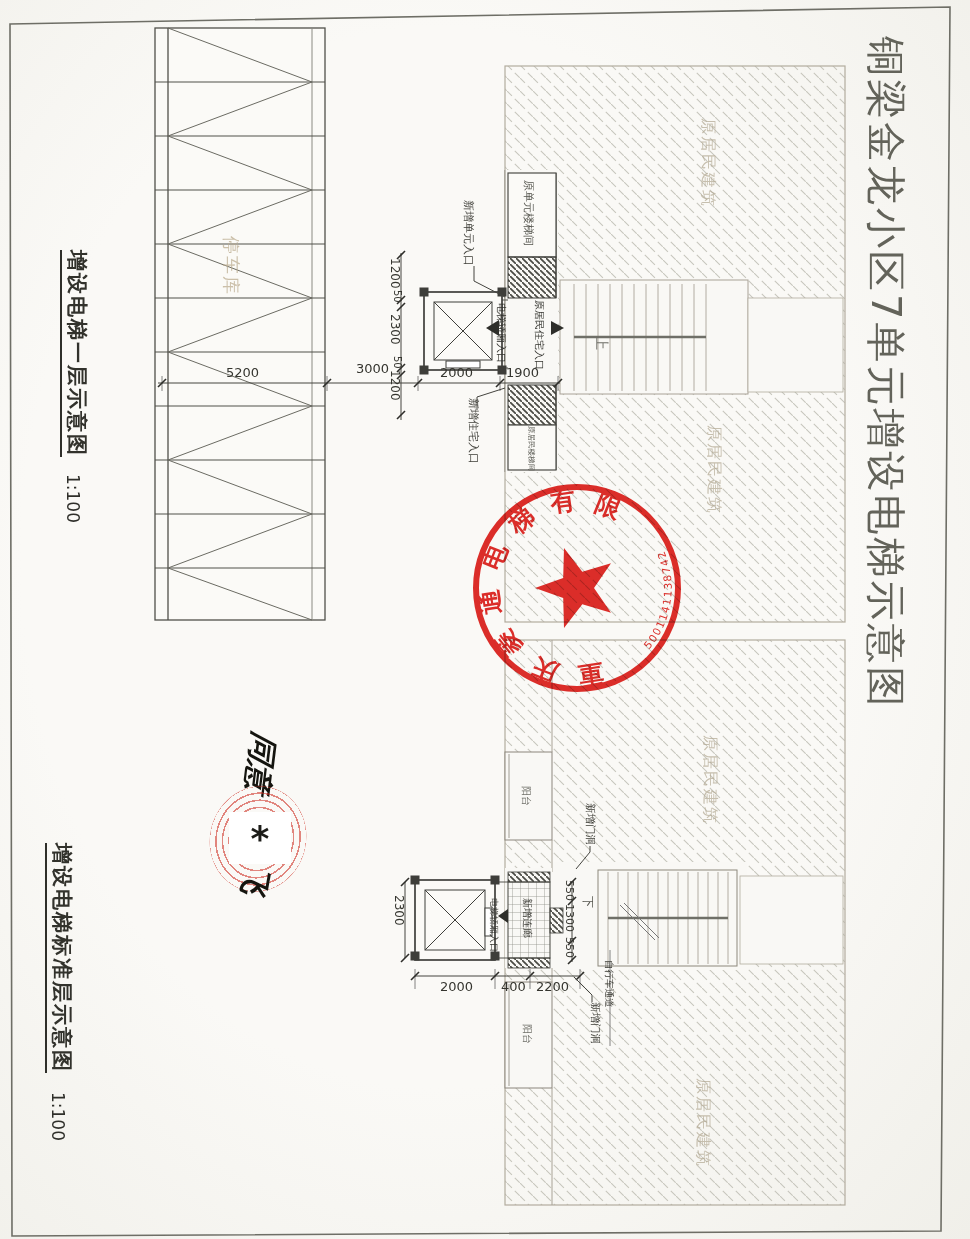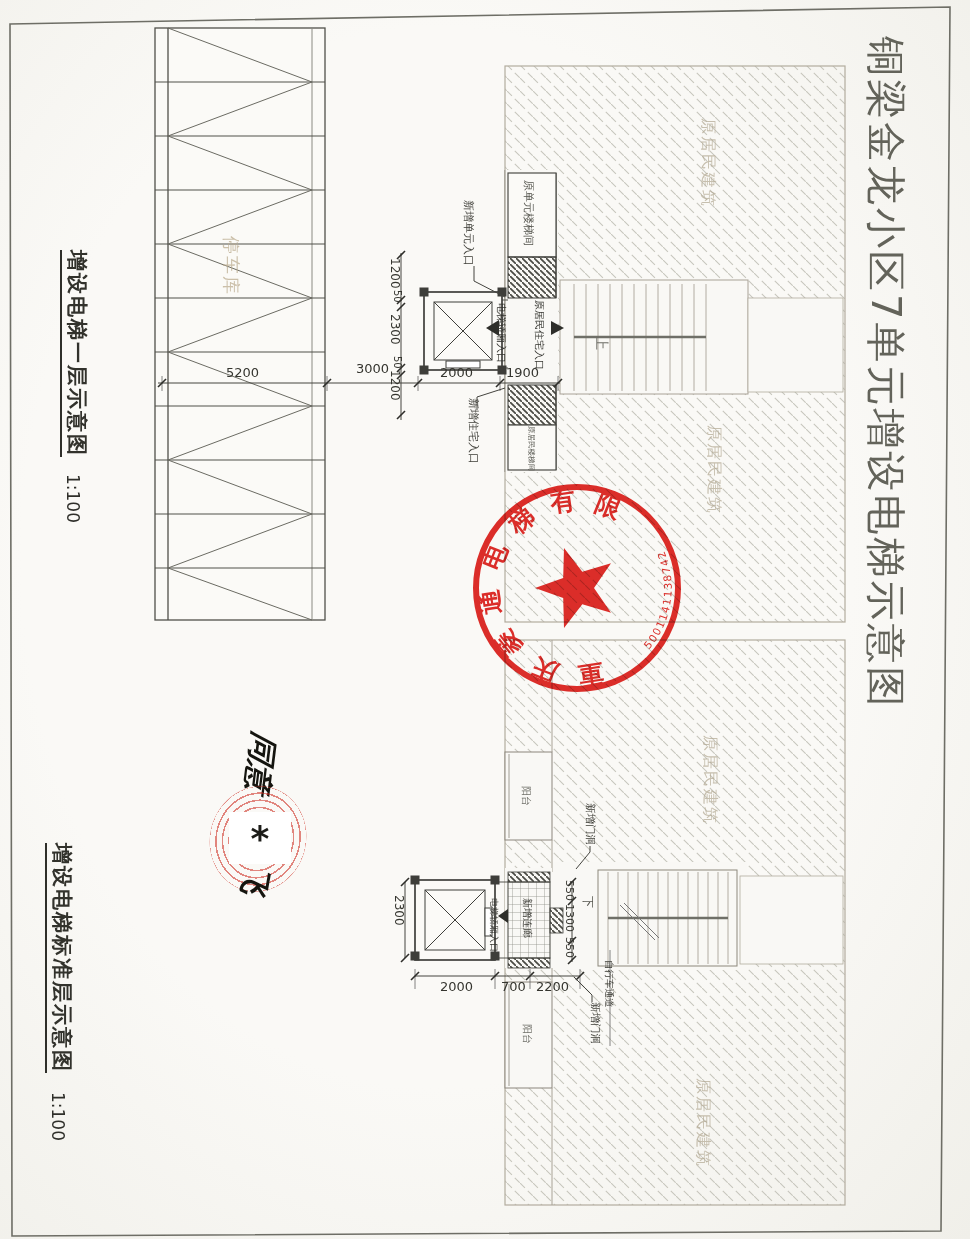--- a/index.html
+++ b/index.html
@@ -311,21 +311,21 @@
 <div class="v" style="left:522px;top:1024px;font-size:10px;color:#6f6f68;">阳台</div>
 <div class="v" style="left:522px;top:898px;font-size:10px;color:#3c3c36;">新增连廊</div>
 <div class="v" style="left:585px;top:803px;font-size:10.5px;color:#3c3c36;">新增门洞</div>
 <div class="v" style="left:590px;top:1002px;font-size:10.5px;color:#3c3c36;">新增门洞</div>
 <div class="v" style="left:604px;top:960px;font-size:9.5px;color:#3c3c36;">自行车通道</div>
 <div class="v" style="left:489px;top:898px;font-size:9px;color:#33332e;">电梯轿厢入口</div>
 <div class="v" style="left:582px;top:896px;font-size:12px;color:#55554e;">下</div>
 
 <div class="v dim" style="left:393px;top:895px;font-size:12px;">2300</div>
 <div class="h dim" style="left:440px;top:980px;">2000</div>
-<div class="h dim" style="left:501px;top:980px;">700</div>
+<div class="h dim" style="left:501px;top:980px;">400</div>
 <div class="h dim" style="left:536px;top:980px;">2200</div>
 <div class="v dim" style="left:564px;top:880px;font-size:11px;">550</div>
 <div class="v dim" style="left:564px;top:904px;font-size:11px;">1300</div>
 <div class="v dim" style="left:564px;top:937px;font-size:11px;">550</div>
 
 <div class="hand" style="left:230px;top:742px;font-size:30px;transform:rotate(97deg) skewX(-8deg);">同意</div>
 <div class="fingerprint"></div>
 <div class="redact">*</div>
 <div class="hand" style="left:240px;top:860px;font-size:30px;transform:rotate(100deg);">飞</div>
 

